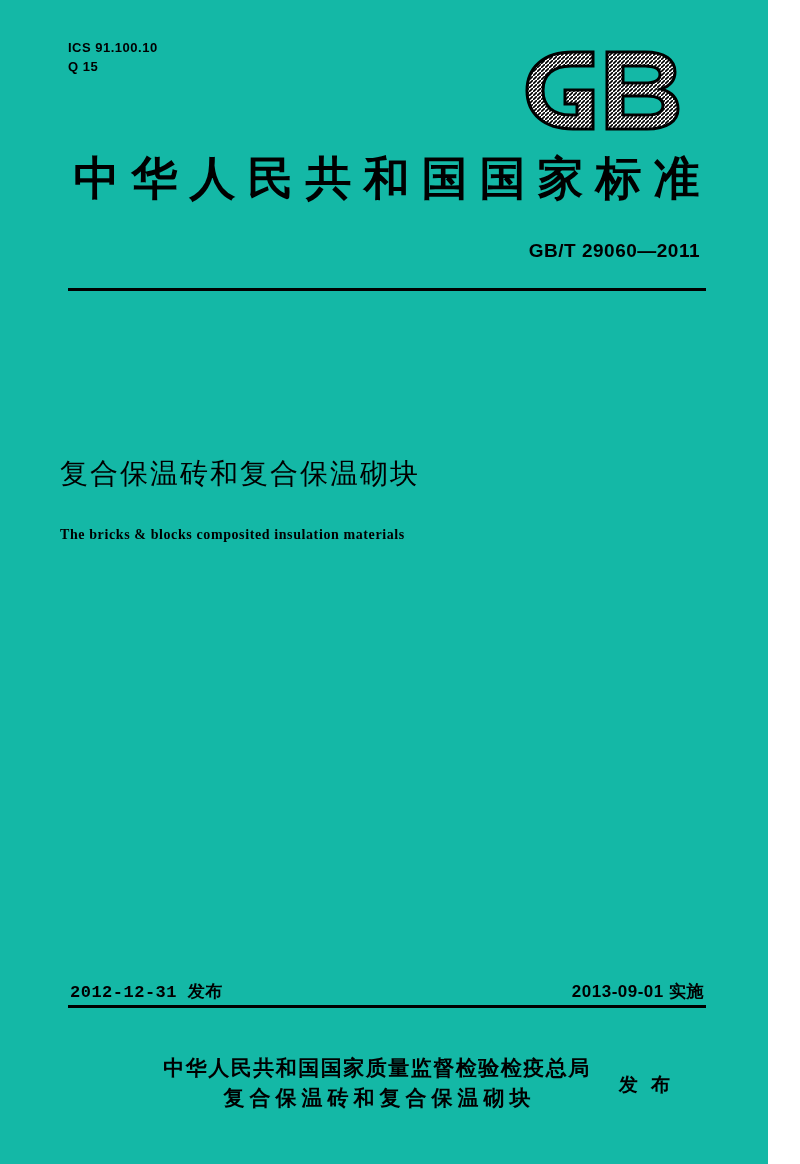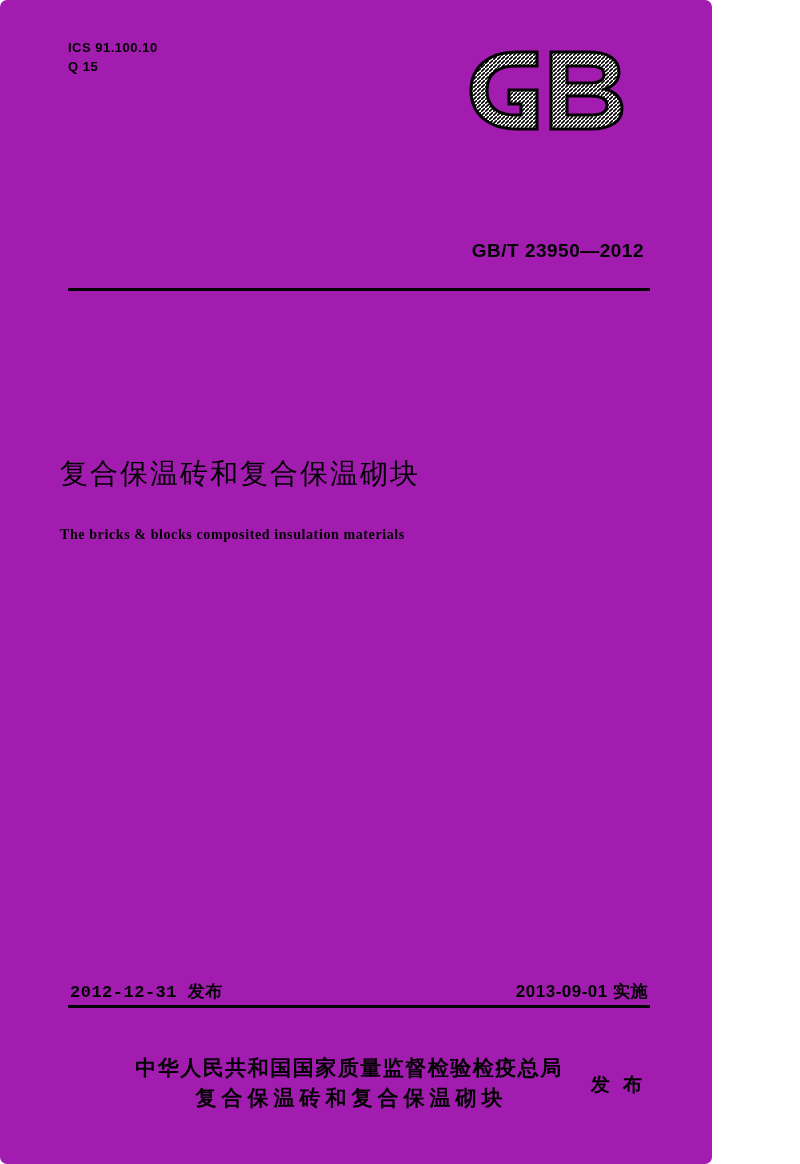--- a/index.html
+++ b/index.html
@@ -2,27 +2,26 @@
 <html><head>
 <meta charset="utf-8">
 <style>
   html, body {
     margin: 0;
     padding: 0;
     background: #ffffff;
   }
   .page {
     position: relative;
-    width: 712px;
+    width: 768px;
     height: 1164px;
-    background: #a21caf;
+    background: #14b8a6;
     font-family: "Liberation Serif", serif;
     color: #000000;
     overflow: hidden;
-    border-radius: 7px;
   }
 
   
   .ics-block {
     position: absolute;
     left: 68px;
     top: 38px;
     font-family: "Liberation Sans", sans-serif;
     font-weight: bold;
     font-size: 13px;
@@ -199,22 +198,23 @@
                C151,44 157,51 157,61
                C157,73 146,81 126,81
                L86,81 Z
                M102,18 L102,35 L124,35 C134,35 139,32 139,26.5
                C139,21 134,18 124,18 Z
                M102,48 L102,67 L126,67 C137,67 142,64 142,57.5
                C142,51 137,48 126,48 Z" fill="url(#hatch)" stroke="#000000" stroke-width="3"></path>
     </svg>
   </div>
 
-
-  <div class="std-number">GB/T 23950—2012</div>
+  <div class="national-title">中华人民共和国国家标准</div>
+
+  <div class="std-number">GB/T 29060—2011</div>
 
   <div class="rule-top"></div>
 
   <div class="doc-title-cn">复合保温砖和复合保温砌块</div>
   <div class="doc-title-en">The bricks &amp; blocks composited insulation materials</div>
 
   <div class="rule-bottom"></div>
 
   <div class="date-issue">2012-12-31 发布</div>
   <div class="date-implement">2013-09-01 实施</div>

